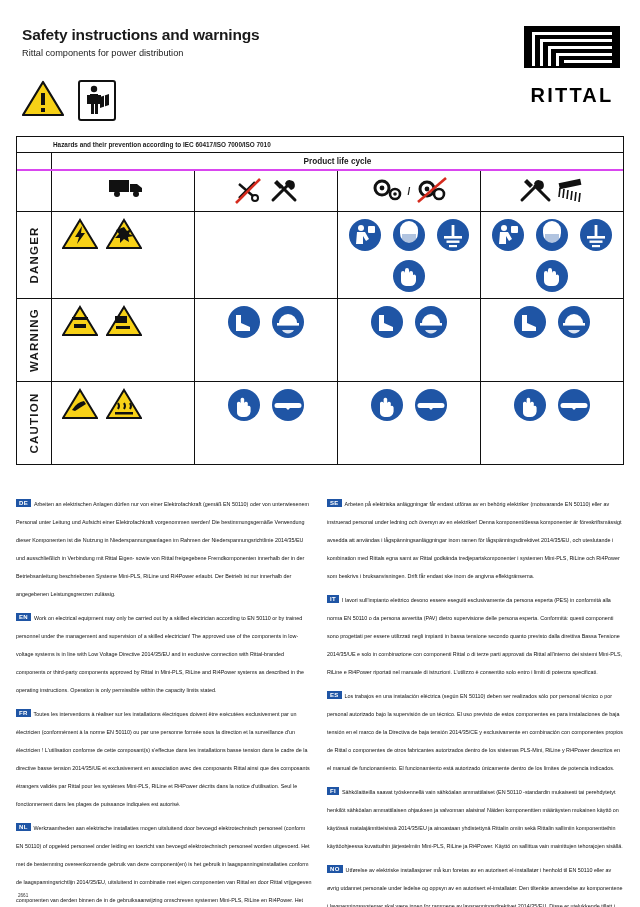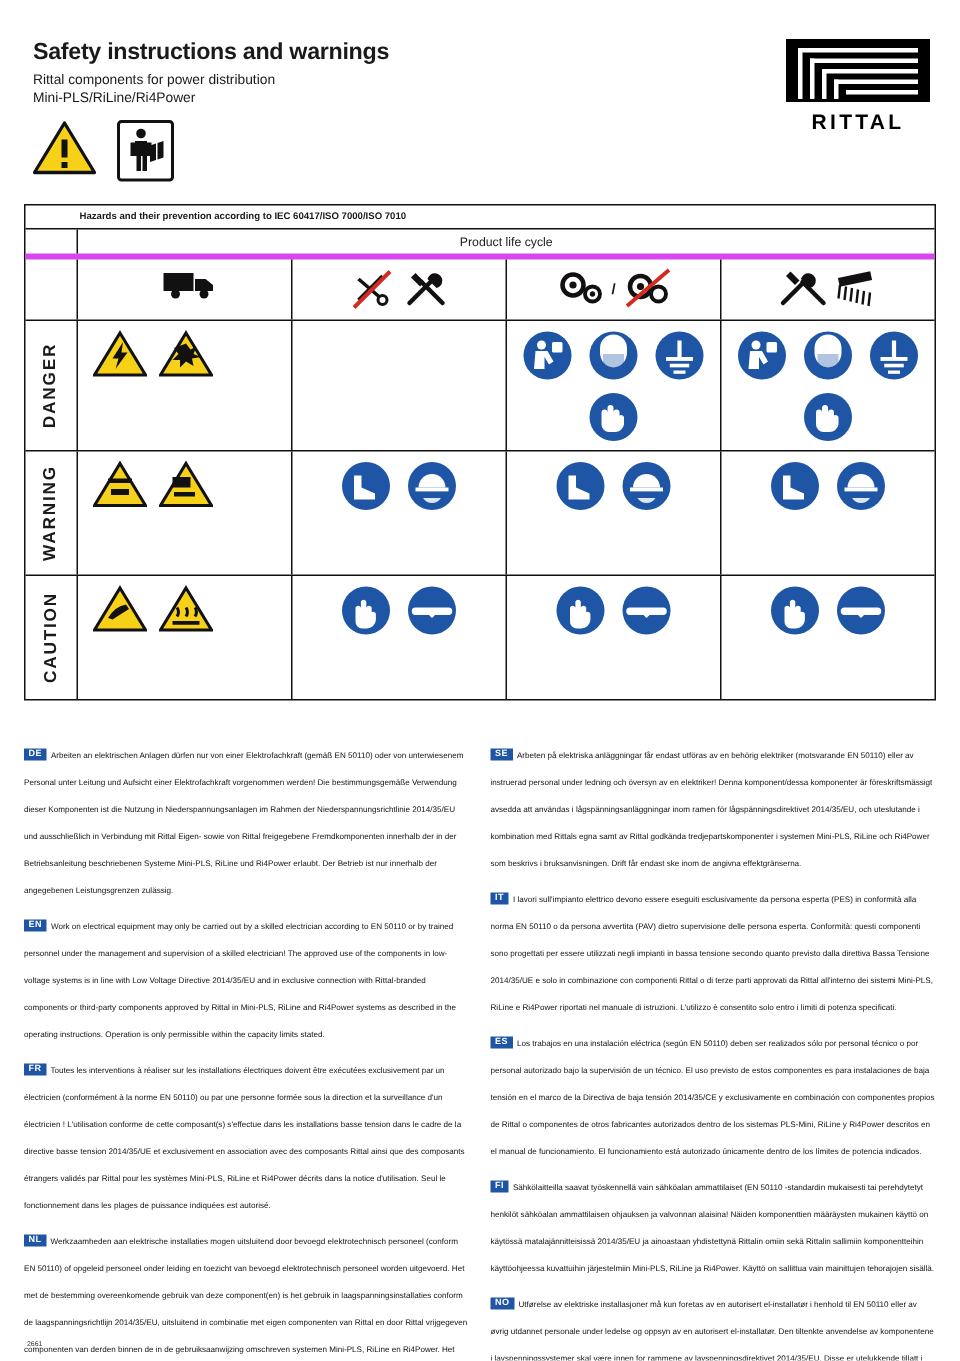--- a/index.html
+++ b/index.html
@@ -57,22 +57,22 @@
     height: 42px;
     background: #000;
     position: relative;
     overflow: hidden;
   }
   .logo-mark .bar {
     position: absolute;
     background: #ffffff;
   }
   .logo-word {
-    margin-top: 5px;
-    font-size: 14px;
+    margin-top: 16px;
+    font-size: 20px;
     font-weight: bold;
     letter-spacing: 2.2px;
     color: #000;
     font-family: "Liberation Sans", sans-serif;
   }
 
   
   .header-picto {
     position: absolute;
     left: 22px;
@@ -110,22 +110,23 @@
     height: 15px;
     border-bottom: 1px solid #111;
     display: flex;
     align-items: center;
     padding-left: 36px;
     font-size: 6.4px;
     font-weight: bold;
   }
   .matrix-plc {
     height: 16px;
-    border-bottom: 4px solid #d946ef;
-    display: flex;
+    border-bottom: 2px solid #d946ef;
+    display: flex;
+    font-weight: bold;
   }
   .plc-spacer {
     width: 34px;
     border-right: 1px solid #111;
   }
   .plc-label {
     flex: 1;
     text-align: center;
     font-size: 8.2px;
     display: flex;
@@ -243,21 +244,20 @@
 </style>
 </head>
 <body>
 
 <div class="page">
 
   <div class="header">
     <div class="title">Safety instructions and warnings</div>
     <div class="subtitle">
       <div>Rittal components for power distribution</div>
-      <div>Mini-PLS/RiLine/Ri4Power</div>
     </div>
   </div>
 
   <div class="logo-block">
     <div class="logo-mark">
       <div class="bar" style="left:8px; top:6px; width:80px; height:3px;"></div>
       <div class="bar" style="left:16px; top:13px; width:72px; height:3px;"></div>
       <div class="bar" style="left:24px; top:20px; width:64px; height:3px;"></div>
       <div class="bar" style="left:32px; top:27px; width:56px; height:3px;"></div>
       <div class="bar" style="left:40px; top:34px; width:48px; height:3px;"></div>

